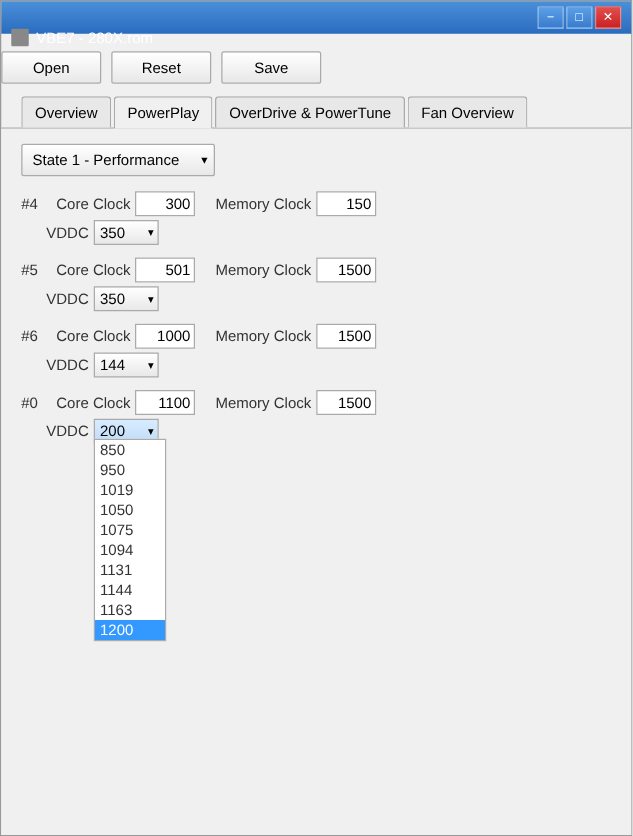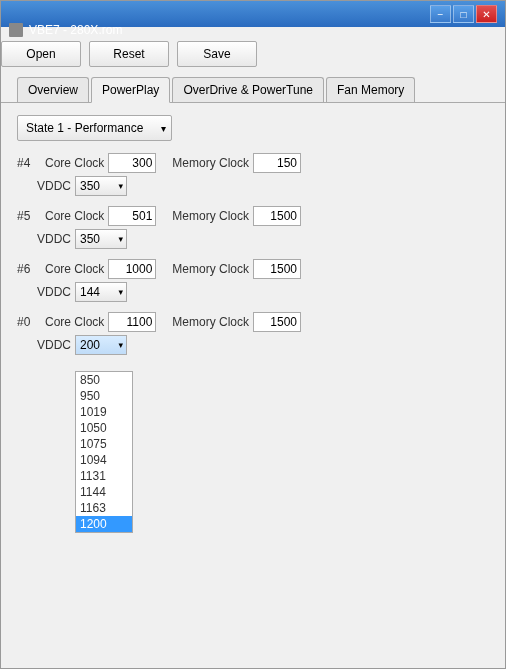--- a/index.html
+++ b/index.html
@@ -254,21 +254,21 @@
       position: absolute;
       right: 4px;
       top: 50%;
       transform: translateY(-50%);
       pointer-events: none;
       font-size: 9px;
     }
 
     .dropdown-list {
       position: absolute;
-      top: 36px;
+      top: 16px;
       left: 0;
       width: 58px;
       background: white;
       border: 1px solid #aaa;
       z-index: 100;
       font-size: 12px;
     }
 
     .dropdown-list-item {
       padding: 1px 4px;
@@ -308,21 +308,21 @@
     <div class="tab">
       <span>Overview</span>
     </div>
     <div class="tab active">
       <span>PowerPlay</span>
     </div>
     <div class="tab">
       <span>OverDrive &amp; PowerTune</span>
     </div>
     <div class="tab">
-      <span>Fan Memory</span>
+      <span>Fan Overview</span>
     </div>
   </div>
 
   <div class="content">
 
     <div class="state-dropdown">
       <div class="dropdown-wrapper">
         <select class="state-select">
           <option>State 1 - Performance</option>
         </select>

